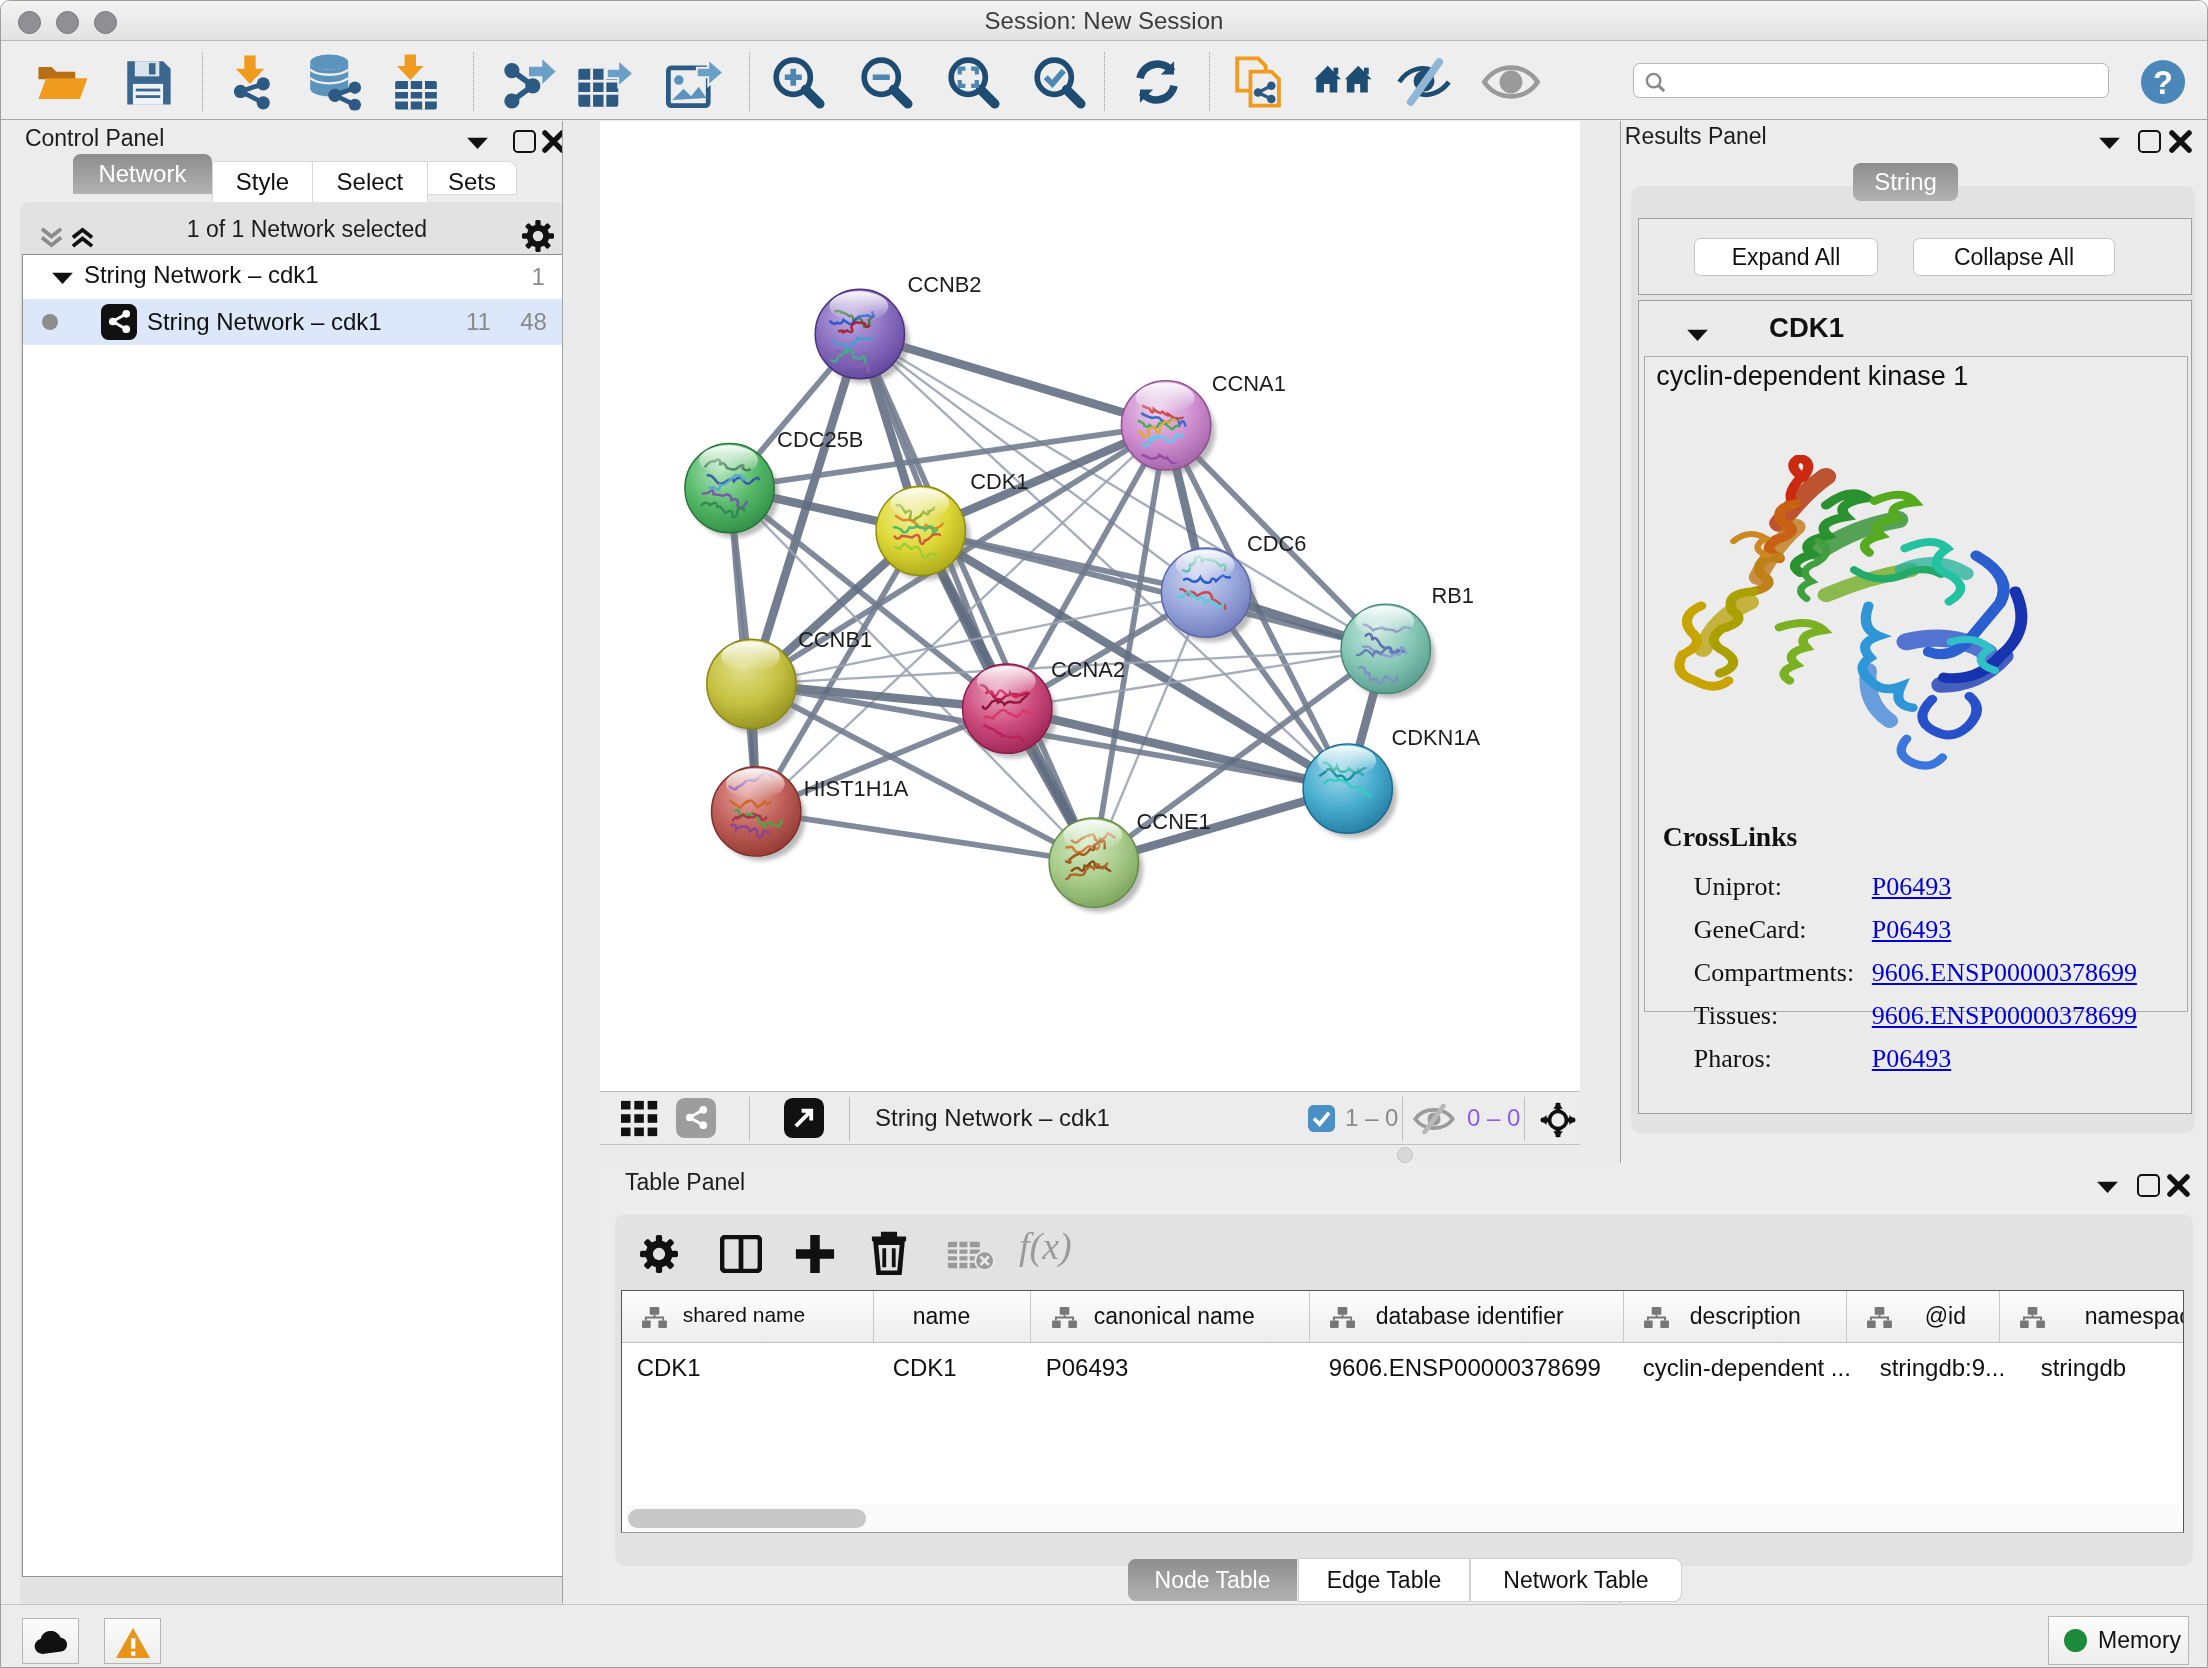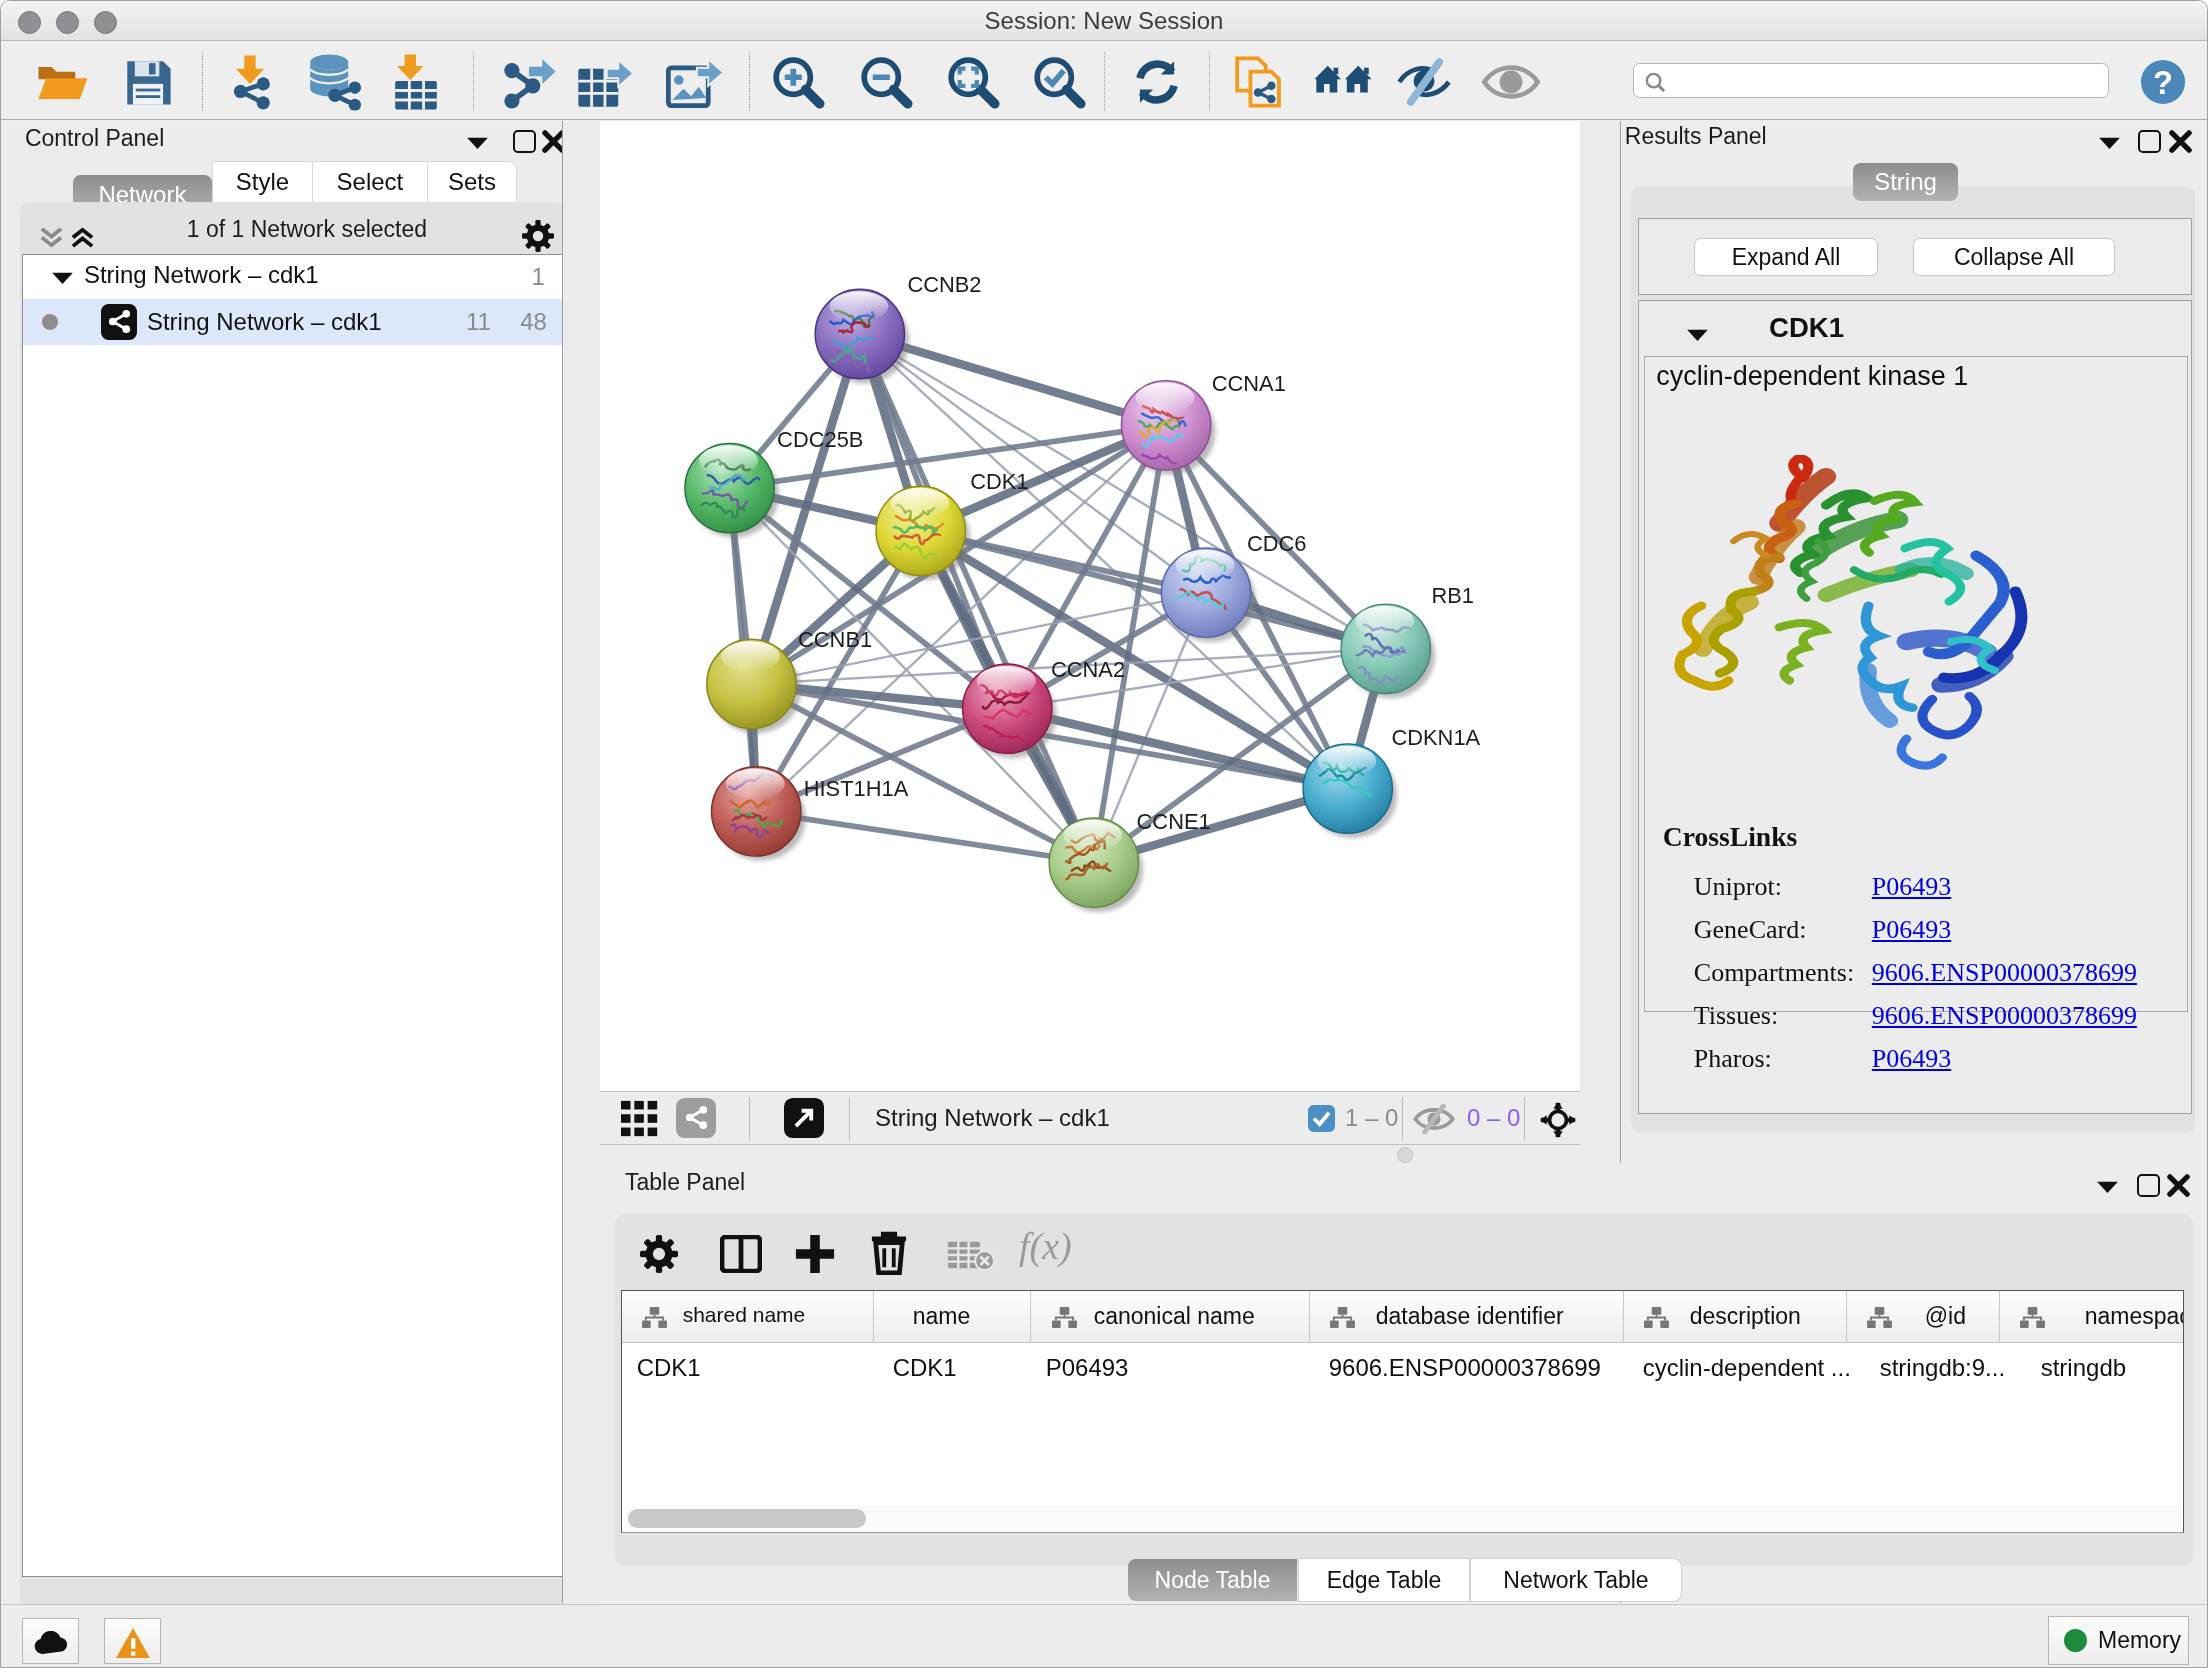--- a/index.html
+++ b/index.html
@@ -191,24 +191,24 @@
     <div style="position:absolute; left:22px; top:3.8px; font-size:23px; color:#1c1c1c;">Control Panel</div>
 
     <svg style="position:absolute; left:462px; top:13.3px;" width="25" height="17" viewBox="0 0 26 18">
         <path d="M2 4 h22 l-11 12 z" fill="#111"></path>
       </svg>
     <div style="position:absolute; left:510px; top:8.6px; width:23px; height:23px; border:2.9px solid #111; border-radius:4.8px;"></div>
     <svg style="position:absolute; left:539px; top:8.6px;" width="23" height="23" viewBox="0 0 24 24">
         <path d="M3 3 L21 21 M21 3 L3 21" stroke="#111" stroke-width="5.5" stroke-linecap="round"></path>
       </svg>
 
-    <div style="position:absolute; left:70px; top:54px; width:139px; height:40px; background:linear-gradient(#8d8d8d,#b2b2b2); border-radius:7.6px 7.6px 0 0; color:#ffffff; font-size:24px; text-align:center; line-height:40px;">Network</div>
+    <div style="position:absolute; left:70px; top:33px; width:139px; height:40px; background:linear-gradient(#8d8d8d,#b2b2b2); border-radius:7.6px 7.6px 0 0; color:#ffffff; font-size:24px; text-align:center; line-height:40px;">Network</div>
     <div style="position:absolute; left:210px; top:41px; width:99px; height:40px; background:#ffffff; border-radius:1.9px 1.9px 0 0; color:#111; font-size:24px; text-align:center; line-height:40px; box-shadow:0 0 0 1px #d8d8d8;">Style</div>
     <div style="position:absolute; left:310px; top:41px; width:114px; height:40px; background:#ffffff; color:#111; font-size:24px; text-align:center; line-height:40px; box-shadow:0 0 0 1px #d8d8d8;">Select</div>
-    <div style="position:absolute; left:425px; top:41px; width:88px; height:40px; background:#ffffff; border-radius:0 7.6px 0 0; color:#111; font-size:24px; text-align:center; line-height:40px; box-shadow:0 0 0 1px #d8d8d8;">Sets</div>
+    <div style="position:absolute; left:425px; top:41px; width:88px; height:32px; background:#ffffff; border-radius:0 7.6px 0 0; color:#111; font-size:24px; text-align:center; line-height:40px; box-shadow:0 0 0 1px #d8d8d8;">Sets</div>
 
     <div style="position:absolute; left:17px; top:81px; width:544px; height:1427px; background:#e2e2e2; border-radius:9.5px 9.5px 0 0;"></div>
 
     <svg style="position:absolute; left:36px; top:105px;" width="25" height="23" viewBox="0 0 26 24">
         <path d="M3 3 l10 8 10 -8 M3 12 l10 8 10 -8" fill="none" stroke="#8a8a8a" stroke-width="4"></path>
       </svg>
     <svg style="position:absolute; left:67px; top:105px;" width="25" height="23" viewBox="0 0 26 24">
         <path d="M3 21 l10 -8 10 8 M3 12 l10 -8 10 8" fill="none" stroke="#111" stroke-width="4"></path>
       </svg>
     <div style="position:absolute; left:133px; top:95px; width:342px; text-align:center; font-size:23px; color:#1c1c1c;">1 of 1 Network selected</div>

